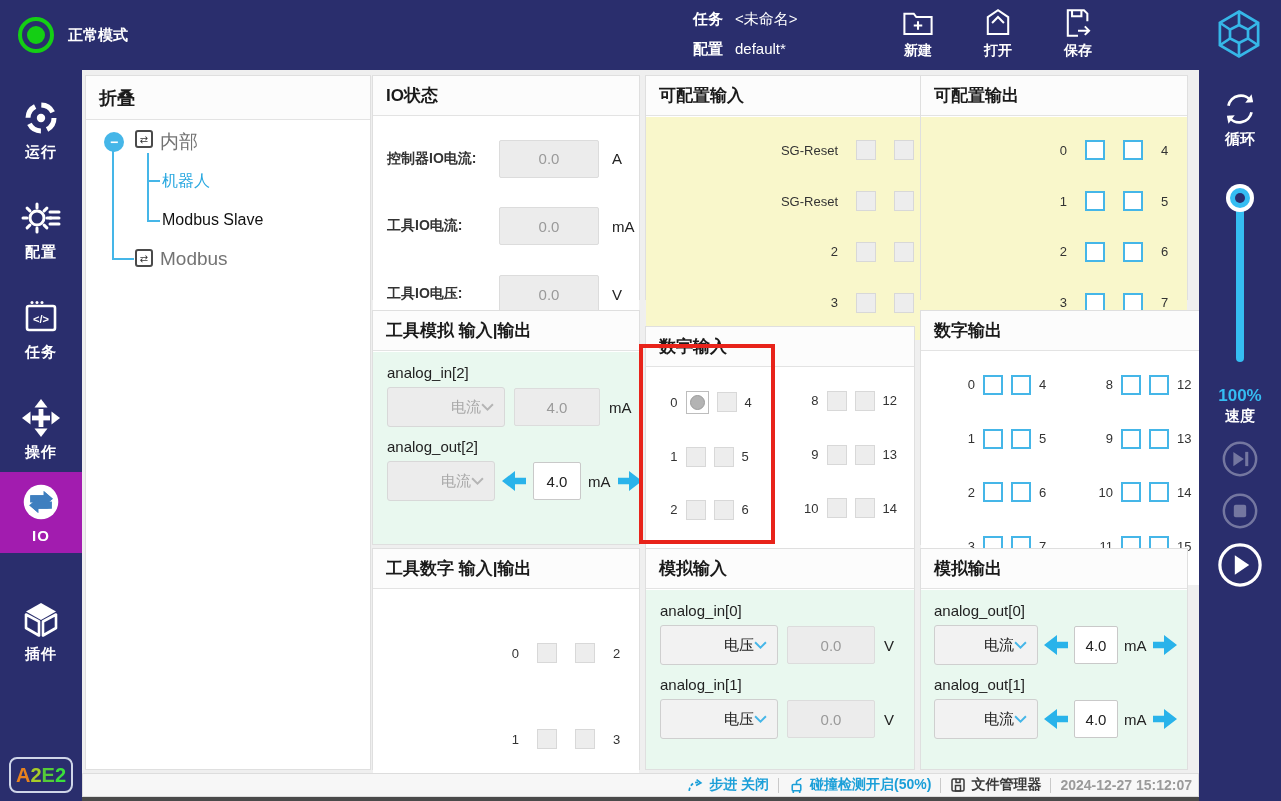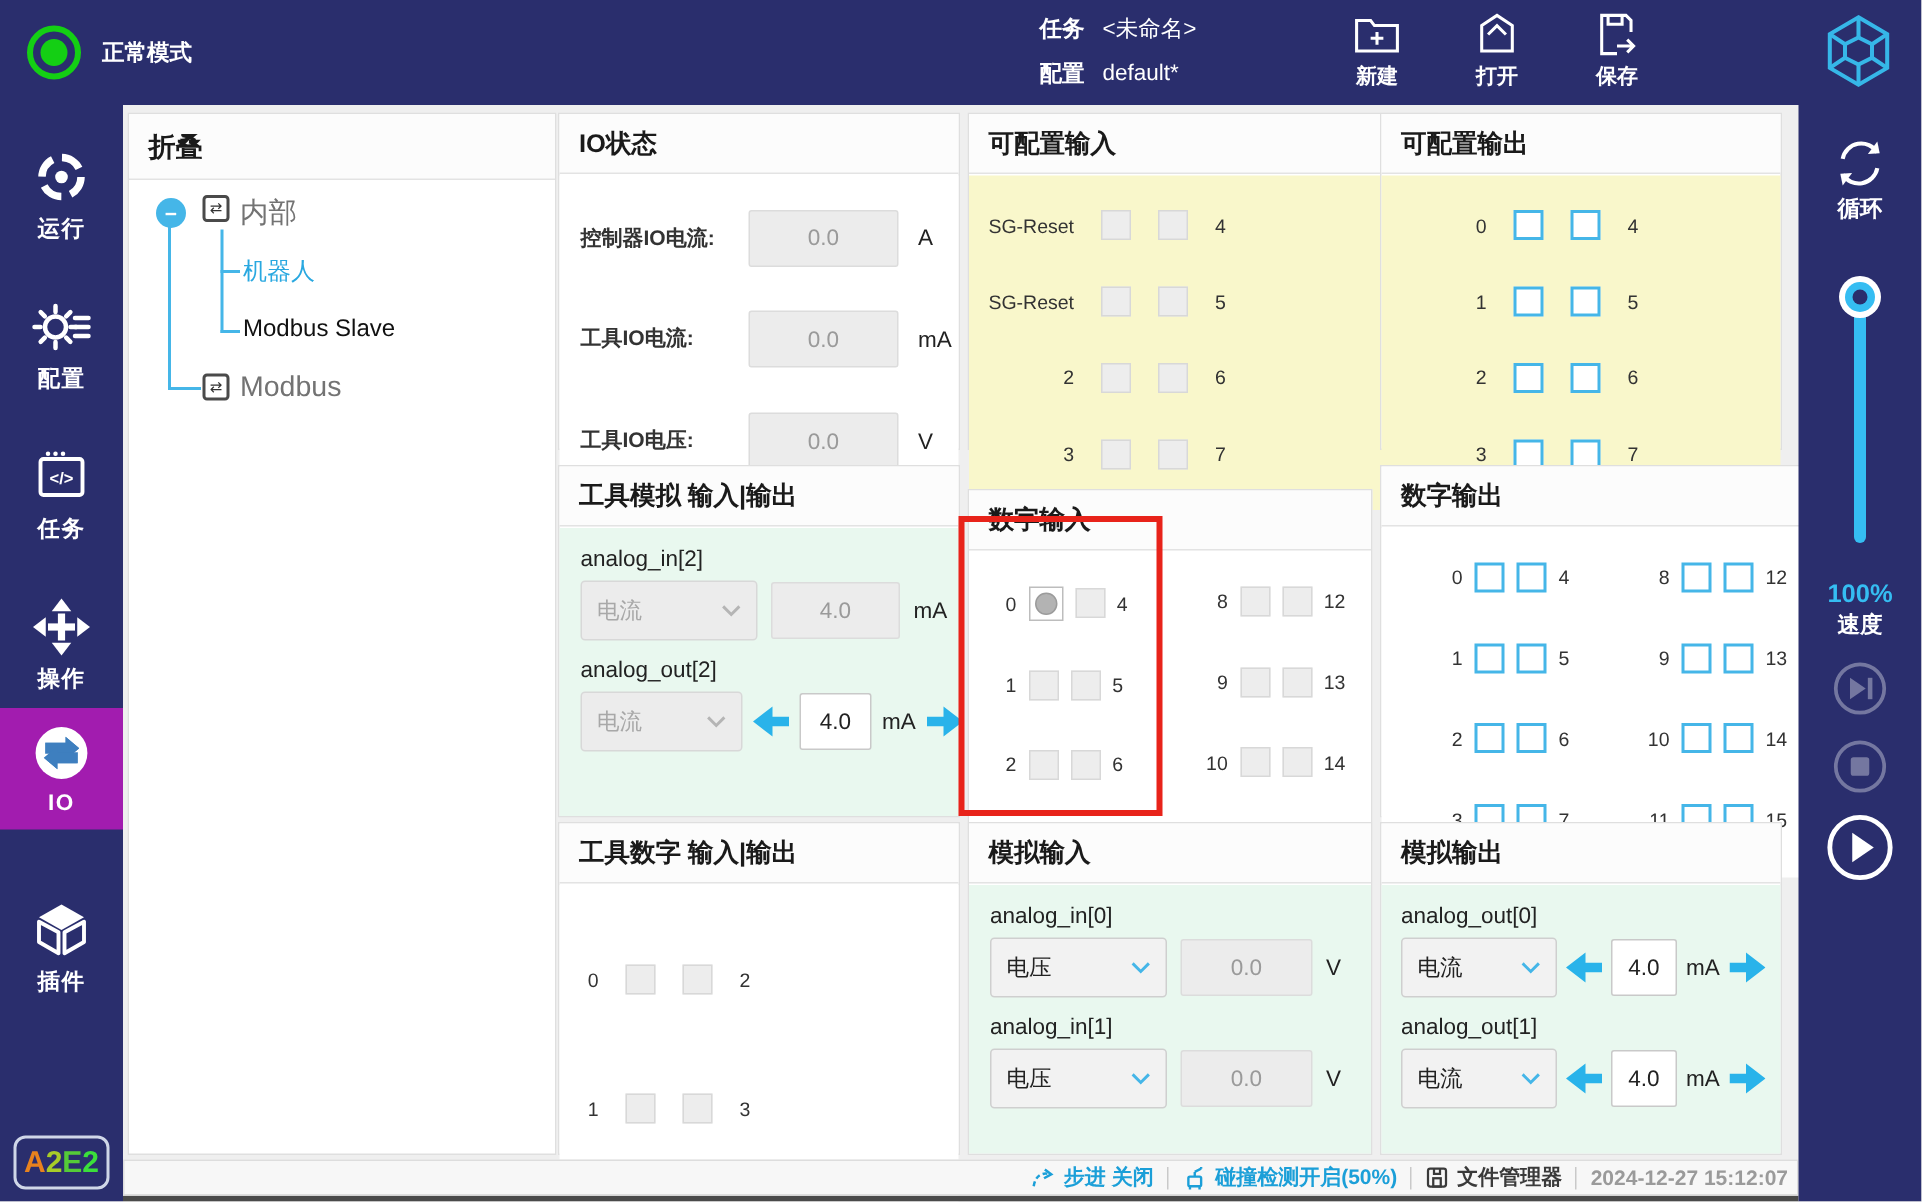--- a/index.html
+++ b/index.html
@@ -54,38 +54,38 @@
   .pnl-b { position:absolute; top:41px; left:0; right:0; bottom:0; background:#fff; }
   .bg-y > .pnl-b { background:#f9f7cb; }
   .bg-g > .pnl-b { background:#e9f8ef; }
 
   .cb { width:20px; height:20px; background:#ededed; border:1px solid #d8d8d8; display:inline-block; flex:none; cursor:pointer; }
   .cb.on { background:#fff; border:2px solid #45b6e8; }
   .cb.dot { width:23px; height:23px; background:#fff; border:1px solid #bdbdbd; position:relative; }
   .cb.dot::after { content:""; position:absolute; inset:3px; border-radius:50%; background:#b3b3b3; border:1px solid #9b9b9b; }
 
   .vflex { display:flex; flex-direction:column; justify-content:space-around; height:100%; padding:8px 0 12px; }
-  .crow { display:flex; align-items:center; justify-content:flex-start; gap:18px; }
+  .crow { display:flex; align-items:center; justify-content:flex-end; gap:18px; }
   .dn { font-size:13px; color:#333; flex:none; }
   .w70 { width:70px; text-align:right; }
   .w26 { width:26px; }
   .dgrid { display:flex; justify-content:center; gap:26px; height:100%; }
   .dgcol { display:flex; flex-direction:column; justify-content:space-around; padding:6px 0 12px; }
   .dgrow { display:flex; align-items:center; gap:8px; }
   .dgrow .dn.a { width:24px; text-align:right; }
   .dgrow .dn.b { width:24px; }
 
   .iorow { display:flex; align-items:center; padding:0 14px; }
   .iorow .lab { flex:0 0 112px; font-size:14px; font-weight:bold; color:#333; }
   .valbox { height:38px; display:flex; align-items:center; justify-content:center; font-size:15px; border-radius:2px; flex:none; cursor:text; }
   .valbox.dis { background:#ececec; border:1px solid #dcdcdc; color:#9a9a9a; cursor:default; }
   .valbox.en { background:#fff; border:1px solid #c9c9c9; color:#222; }
   .unit { font-size:15px; color:#222; flex:none; }
 
-  .sel { height:40px; background:#f2f2f2; border:1px solid #cfcfcf; border-radius:3px; display:flex; align-items:center; justify-content:space-between; padding:0 10px; font-size:15px; color:#222; flex:none; cursor:pointer; }
+  .sel { height:40px; background:#f2f2f2; border:1px solid #cfcfcf; border-radius:3px; display:flex; align-items:center; justify-content:flex-end; padding:0 10px; font-size:15px; color:#222; flex:none; cursor:pointer; }
   .sel.dis { color:#a8a8a8; background:#ececec; border-color:#d8d8d8; cursor:default; }
   .sel svg { width:13px; height:9px; }
   .alabel { font-size:15px; color:#222; margin:2px 0 6px; }
   .actrl { display:flex; align-items:center; gap:9px; margin-bottom:11px; }
   .arrowbtn { width:24px; height:22px; flex:none; cursor:pointer; }
   .arrowbtn svg { width:24px; height:22px; display:block; }
 
   .highlight { position:absolute; border:4px solid #e8231a; background:transparent; z-index:6; pointer-events:none; }
 
   

